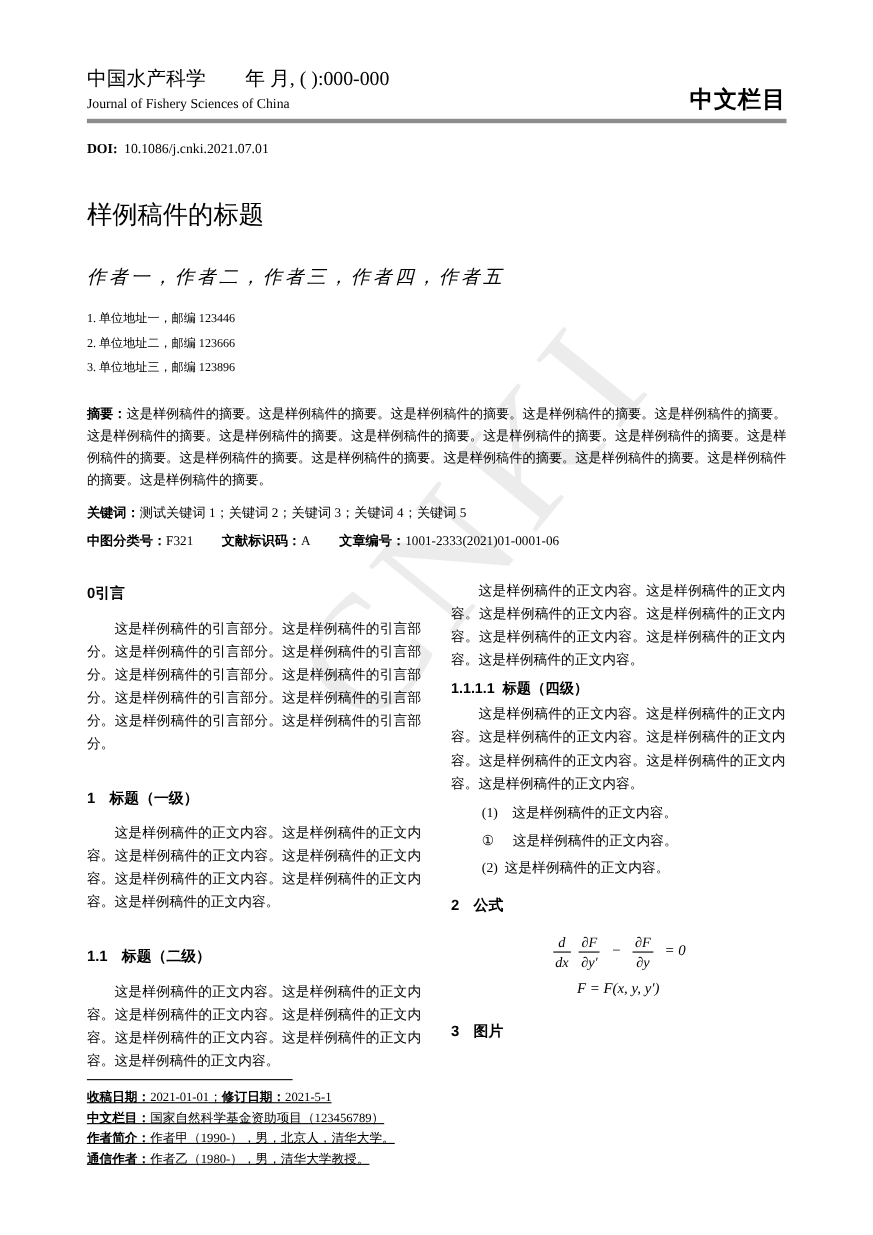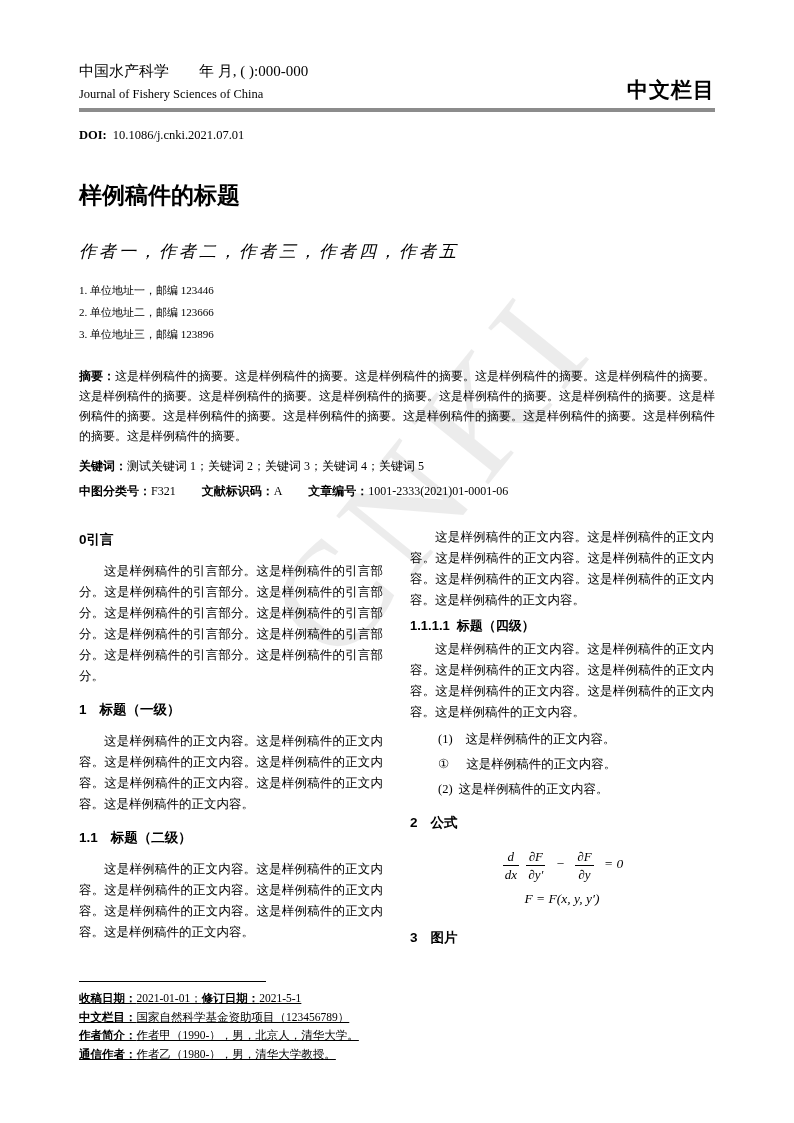--- a/index.html
+++ b/index.html
@@ -14,45 +14,45 @@
     position:absolute; left:140px; top:390px; width:580px; height:170px;
     line-height:170px; text-align:center;
     font-family:"Liberation Serif","DejaVu Serif",serif;
     font-size:150px; letter-spacing:12px; color:rgba(0,0,0,0.075);
     transform:rotate(-51deg); z-index:0; pointer-events:none; user-select:none;
   }
   .content { position:relative; z-index:1; }
 
   
   .header { display:flex; justify-content:space-between; align-items:flex-end; padding-top:6px; }
-  .journal-cn { font-size:15px; line-height:23px;text-align:center; }
+  .journal-cn { font-size:18px; line-height:23px;text-align:center; }
   .journal-en { font-size:12.5px; line-height:23px; }
   .badge { font-family:Liberation Sans, sans-serif; font-weight:900; font-size:21px; letter-spacing:1px; padding-bottom:2px;margin-top:12px; }
   .rule { height:4px; background:#8c8c8c; margin-top:2px; }
   .doi-line { margin-top:14px; font-size:12.5px; line-height:18px; }
   .doi-line .lbl { font-weight:bold; margin-right:6px; }
 
   
-  .title { margin-top:36px; font-family:"Liberation Sans","DejaVu Sans",sans-serif; font-weight:bold; font-size:23px; line-height:30px; }
+  .title { margin-top:36px; font-family:"Liberation Sans","DejaVu Sans",sans-serif; font-weight:normal; font-size:23px; line-height:30px; }
   .authors { margin-top:30px; font-size:17px; line-height:24px; font-style:italic; letter-spacing:3px; }
   .affils { margin-top:15px; }
   .affil { font-size:11px; line-height:22px; }
   .abstract { margin-top:21px; font-size:12px; line-height:20px; text-align:justify; }
   .inline-lbl { font-family:"Liberation Sans","DejaVu Sans",sans-serif; font-weight:bold; }
   .keywords { margin-top:10px; font-size:12px; line-height:20px; }
   .meta-line { margin-top:5px; font-size:12px; line-height:20px; display:flex; }
   .meta-pair { margin-right:26px; }
   .meta-pair:last-child { margin-right:0; }
 
   
   .columns { display:flex; margin-top:26px; }
   .col { width:304px; }
   .col-left { margin-right:27px; }
   .sec-h { font-family:"Liberation Sans","DejaVu Sans",sans-serif; font-weight:bold; font-size:13.5px; line-height:22px; }
-  .h-lv1 { margin-top:12px; margin-bottom:10px; }
+  .h-lv1 { margin-top:28px; margin-bottom:10px; }
   .h-first { margin-top:2px; margin-bottom:10px; }
   .h-sm { margin-top:2px; margin-bottom:2px; font-size:13px; }
   .h-lv1 .sec-num { margin-right:13px; }
   .h-sm .sec-num { margin-right:7px; }
   .para { font-size:12.5px; line-height:21px; text-align:justify; text-indent:2em; margin-bottom:4px; }
   .plist { margin-top:2px; margin-bottom:2px; }
   .plist-item { font-size:12.5px; line-height:25px; padding-left:28px; }
   .plist-item .marker { margin-right:13px; }
   .plist-item .marker-circ { margin-right:17px; }
   .plist-item .marker-tight { margin-right:6px; }

